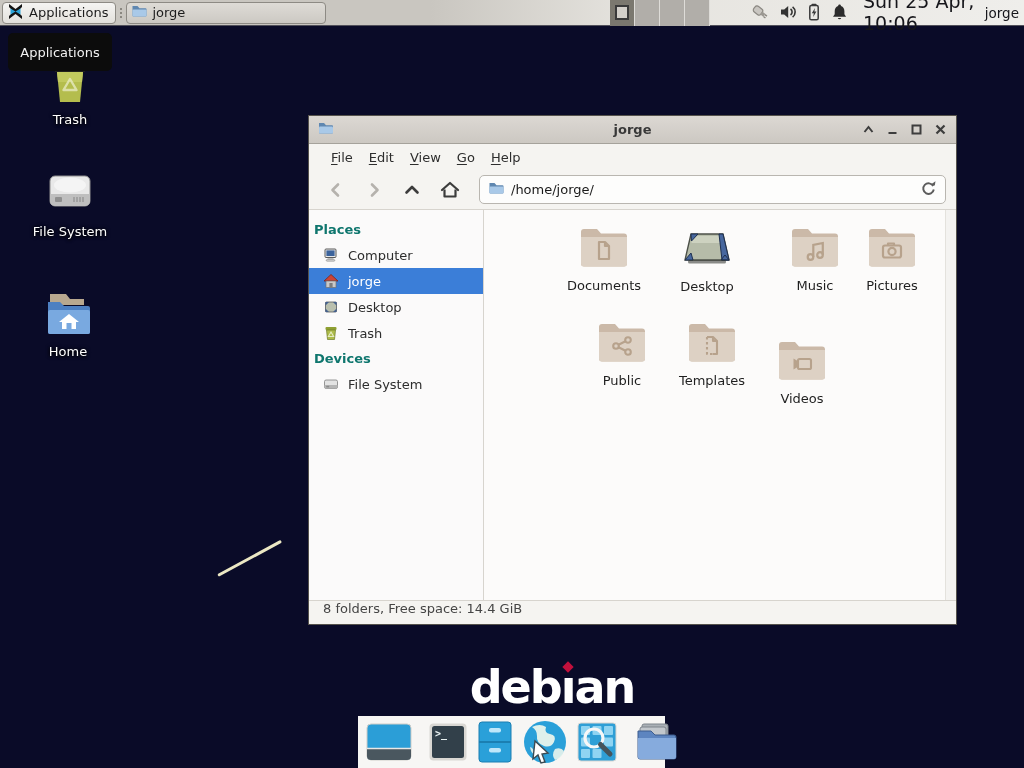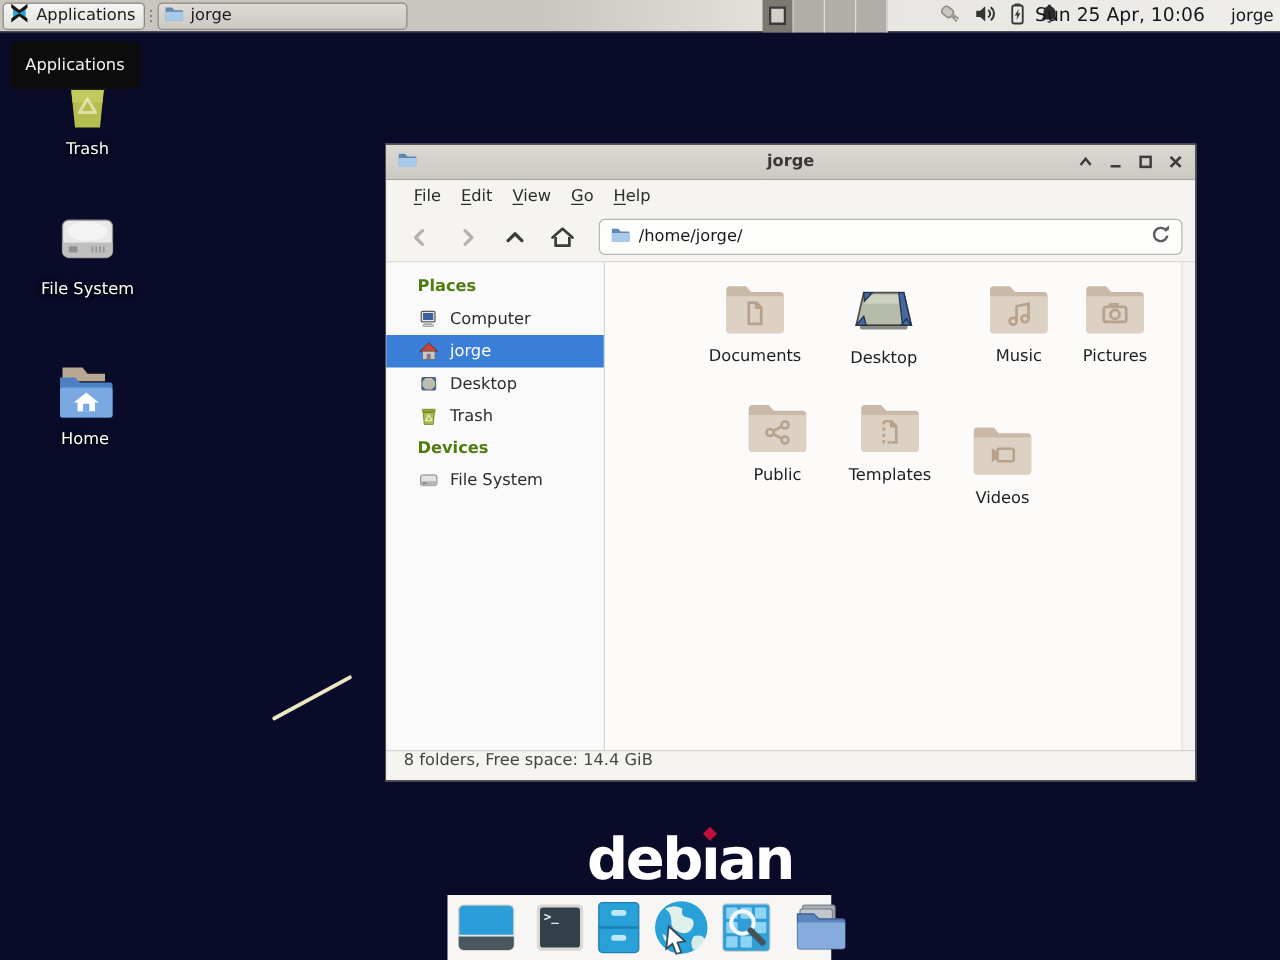--- a/index.html
+++ b/index.html
@@ -31,21 +31,21 @@
   }
   #task-btn { width:200px; margin-left:1px; background:linear-gradient(#dedbd6,#ccc9c3); }
   #pager { position:absolute; left:610px; top:0; height:26px; display:flex; }
   .ws { width:25px; height:26px; background:#b1aea9; border-right:1px solid #dedcd8; }
   .ws.active { background:#7b786f; position:relative; }
   .ws.active .mini-win {
     position:absolute; left:5px; top:5px; width:14px; height:15px;
     background:#d3d0ca; border:2px solid #3a3a3a;
   }
   #tray { position:absolute; left:750px; top:0; height:26px; display:flex; align-items:center; gap:9px; }
-  #clock { position:absolute; left:828px; top:0; height:24px; display:flex; align-items:center; font-size:15px; color:#15151a; }
+  #clock { position:absolute; left:863px; top:0; height:24px; display:flex; align-items:center; font-size:19px; color:#15151a; }
   #panel-user { position:absolute; right:5px; top:0; height:26px; display:flex; align-items:center; font-size:13.5px; color:#15151a; }
 
   
   #tooltip {
     left:8px; top:33px; width:104px; height:38px;
     background:#0c0c0c; border-radius:5px; z-index:40;
     display:flex; align-items:center; justify-content:center;
     color:#f2f2f2;
   }
 
@@ -70,22 +70,22 @@
   #menubar { height:26px; background:#f5f4f1; display:flex; align-items:center; padding-left:14px; }
   .menu-item { padding:3px 8px; color:#2d2d2d; }
   #toolbar { height:40px; background:#f5f4f1; border-bottom:1px solid #d7d4ce;
     display:flex; align-items:center; padding:0 10px; gap:4px; }
   .tool-btn { width:34px; height:30px; display:flex; align-items:center; justify-content:center; border-radius:3px; }
   #pathbar { flex:1; height:29px; margin-left:8px; background:#fdfdfc;
     border:1px solid #b9b6b0; border-radius:5px; display:flex; align-items:center; padding:0 8px; gap:7px; }
   #path-text { flex:1; color:#1a1a1a; }
   #win-body { flex:1; display:flex; min-height:0; }
   #sidebar { width:175px; background:#fbfafa; border-right:1px solid #d7d4ce; padding-top:7px; }
-  .side-header { font-weight:bold; color:#4d7c0f; padding:5px 0 5px 25px; }
-  .side-row { height:26px; display:flex; align-items:center; gap:9px; padding-left:26px; color:#2d2d2d; }
+  .side-header { font-weight:bold; color:#0f766e; padding:5px 0 5px 5px; }
+  .side-row { height:26px; display:flex; align-items:center; gap:9px; padding-left:14px; color:#2d2d2d; }
   .side-row.selected { background:#3b7ed8; color:#fff; }
   #filepane { flex:1; background:#fcfbfa; position:relative; }
   #scrolltrack { position:absolute; right:0; top:0; bottom:0; width:11px;
     background:#f4f3f1; border-left:1px solid #e4e2dd; }
   .grid-item { position:absolute; width:90px; display:flex; flex-direction:column; align-items:center; gap:8px; }
   .grid-item .lbl { color:#1f1f1f; }
   #statusbar { height:24px; background:#f5f4f1; border-top:1px solid #d7d4ce;
     display:flex; align-items:flex-start; padding-left:14px; color:#454545; }
 
   

